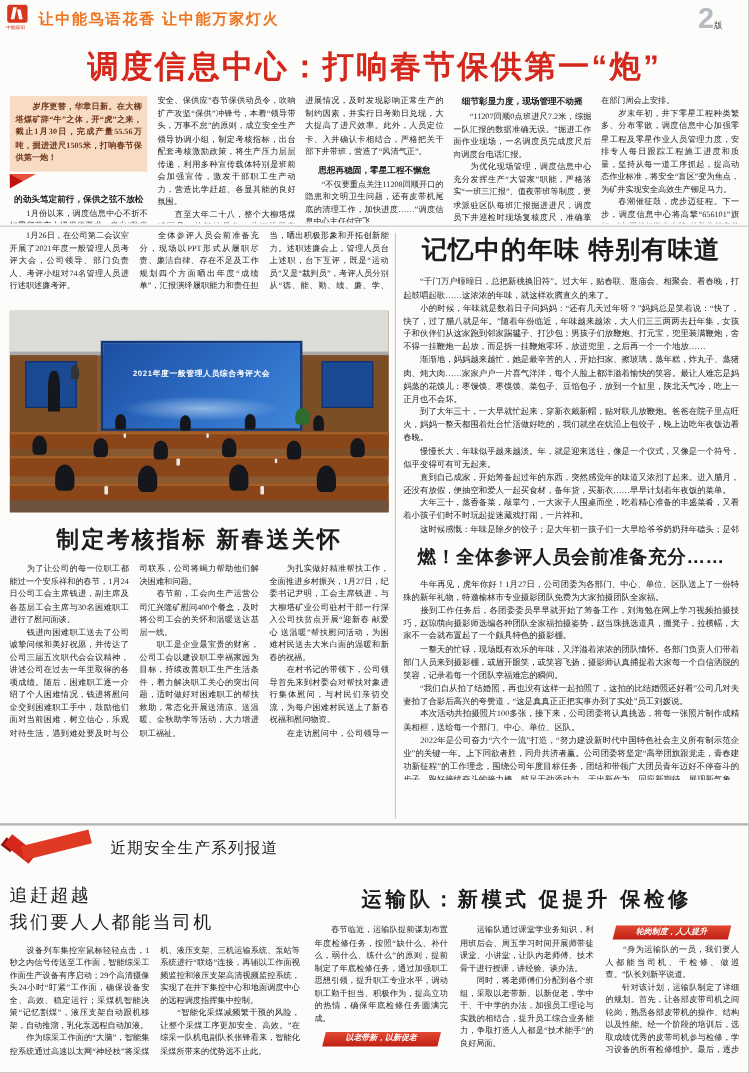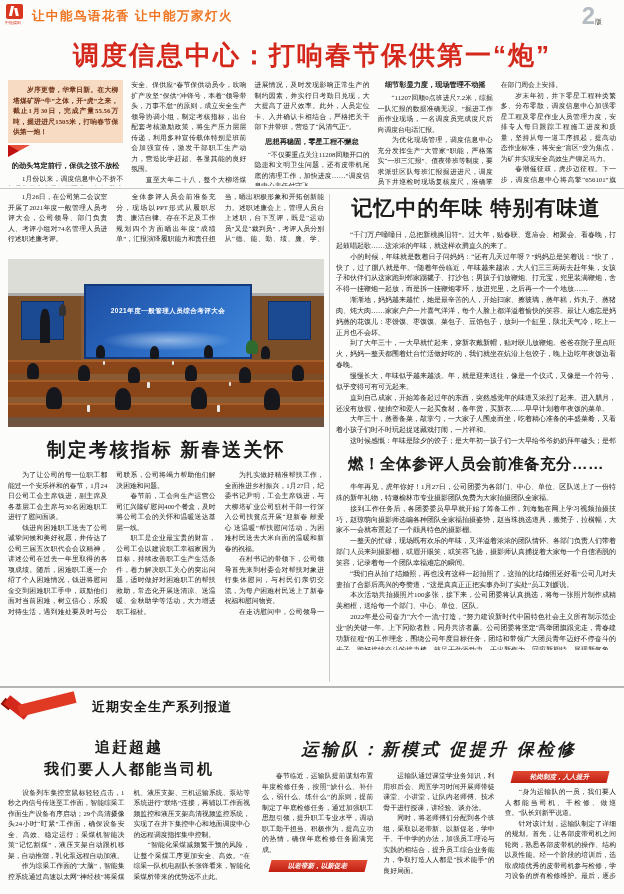--- a/index.html
+++ b/index.html
@@ -66,29 +66,29 @@
   .nw-body{height:218px;overflow:hidden;margin-bottom:6px;}
   .tw-headline{font-size:15.5px;font-weight:900;text-align:center;letter-spacing:0.5px;
                font-family:"Liberation Sans",sans-serif;margin:6px 0 7px 0;}
   .tw-body{height:168px;overflow:hidden;}
   
   .safety{position:absolute;left:0;top:690px;width:624px;height:204px;overflow:hidden;}
   .ribbon{position:absolute;left:2px;top:0;width:80px;height:34px;}
   .ribbon .arm1{position:absolute;left:2px;top:12px;width:26px;height:11px;background:#d5281c;transform:rotate(38deg);}
   .ribbon .arm2{position:absolute;left:16px;top:8px;width:58px;height:12px;background:#e03a24;transform:rotate(-14deg);}
   .ribbon .arm3{position:absolute;left:0px;top:10px;width:10px;height:8px;background:#8f1208;transform:rotate(38deg);}
-  .safety-title{position:absolute;left:92px;top:8px;font-size:13px;font-weight:700;
+  .safety-title{position:absolute;left:92px;top:8px;font-size:13px;font-weight:400;
                 font-family:"Liberation Sans",sans-serif;letter-spacing:1px;}
   .sf-left{position:absolute;left:8px;top:40px;width:242px;height:164px;overflow:hidden;}
-  .sfl-h{font-size:15px;font-weight:700;text-align:center;letter-spacing:2px;line-height:1.45;
+  .sfl-h{font-size:15px;font-weight:400;letter-spacing:2px;line-height:1.45;
          font-family:"Liberation Sans",sans-serif;margin:6px 0 8px 0;}
   .sfl-body{height:104px;column-count:2;column-gap:9px;column-fill:auto;overflow:hidden;}
   .sf-right{position:absolute;left:262px;top:40px;width:354px;height:164px;overflow:hidden;}
   .sfr-h{font-size:17px;font-weight:900;text-align:center;letter-spacing:3px;
-         font-family:"Liberation Sans",sans-serif;margin:8px 0 10px 0;font-style:italic;}
+         font-family:"Liberation Sans",sans-serif;margin:8px 0 10px 0;}
   .sfr-body{height:118px;column-count:3;column-gap:10px;column-fill:auto;overflow:hidden;}
   .red-banner{display:block;width:86%;margin:5px auto 4px auto;background:linear-gradient(#e24a34,#c01f12);
         color:#fff;font-size:6.6px;font-weight:bold;text-align:center;line-height:12px;height:12px;
         transform:skewX(-14deg);font-family:"Liberation Sans",sans-serif;break-inside:avoid;}
 </style>
 </head>
 <body>
 
 <div class="page">
 

